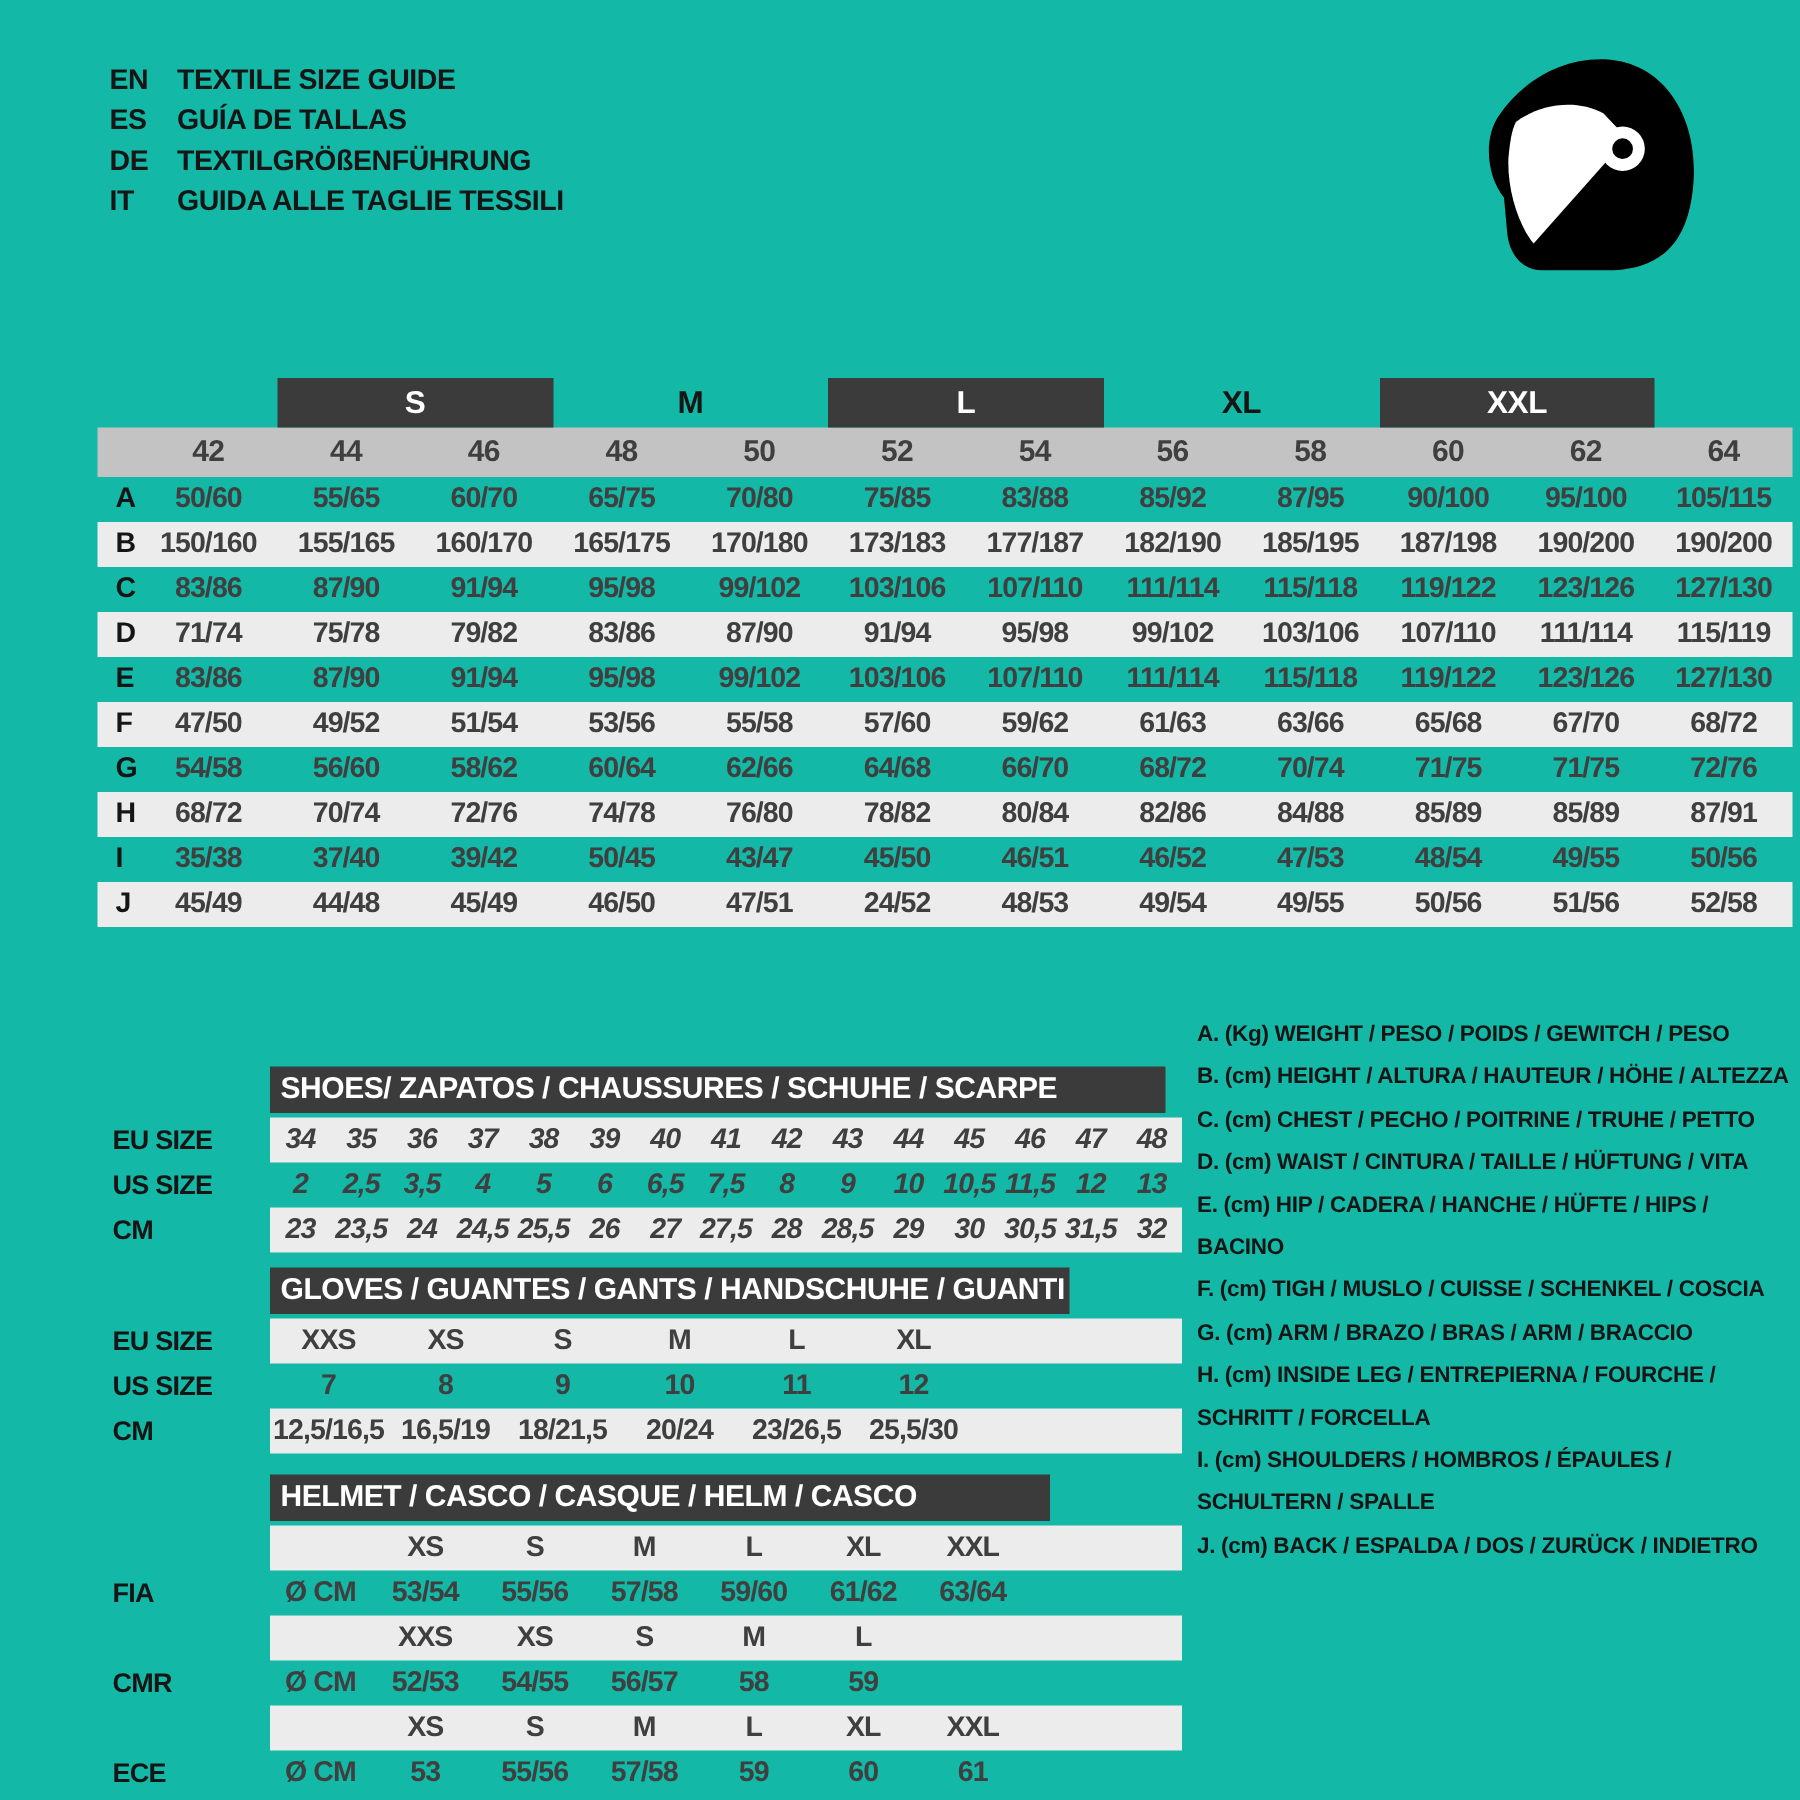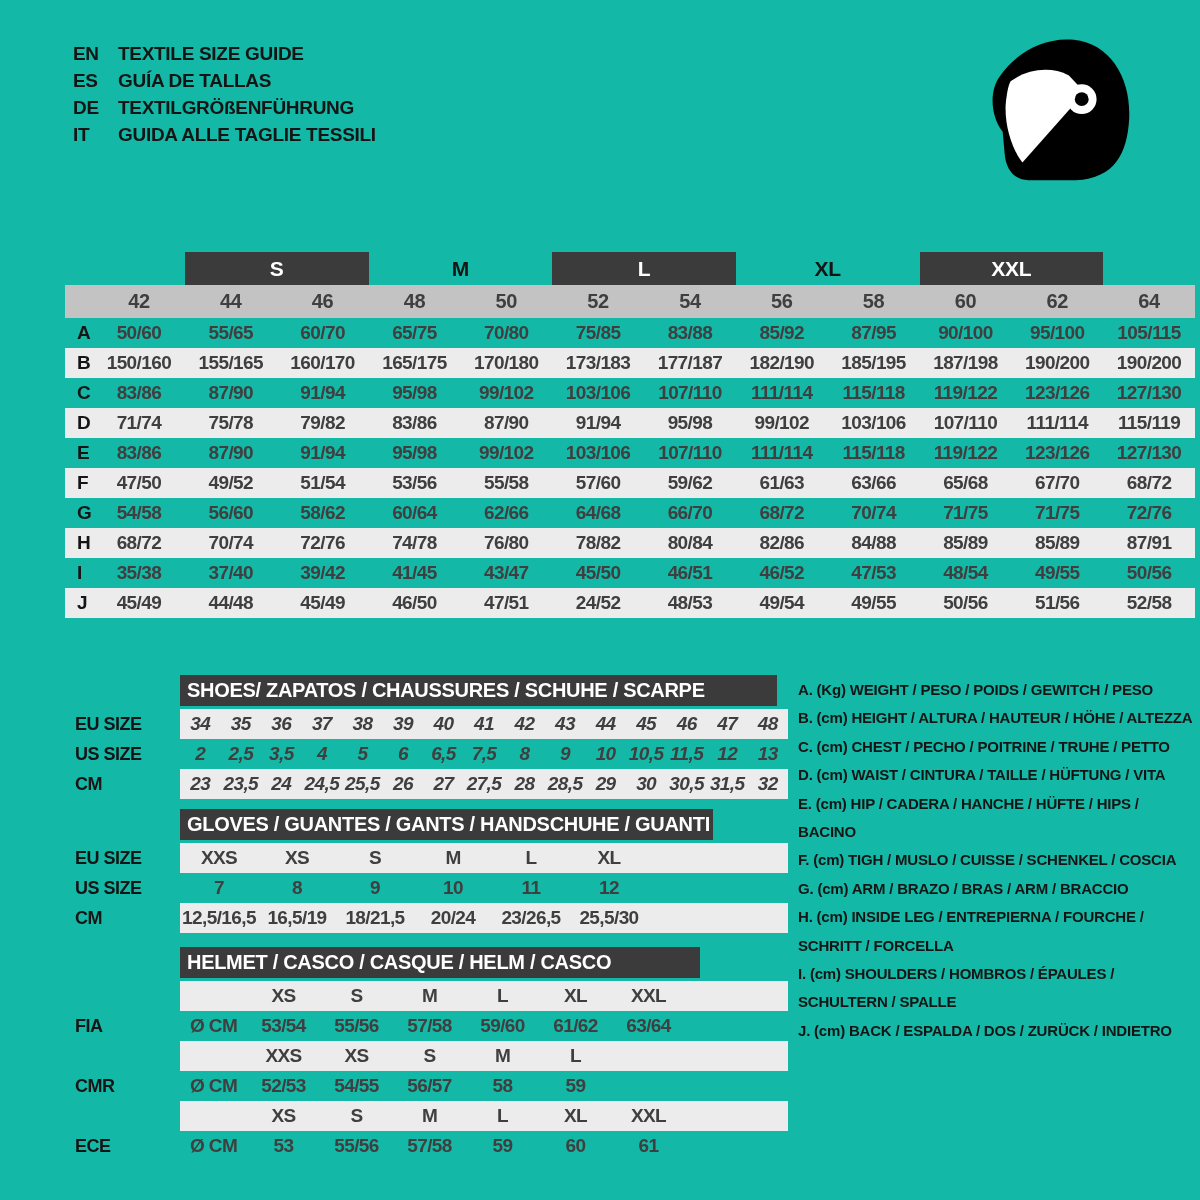--- a/index.html
+++ b/index.html
@@ -28,21 +28,21 @@
   .t-group{grid-column:span 2;height:33px;display:flex;align-items:center;justify-content:center;
     font-weight:bold;font-size:21px;color:var(--label_text);letter-spacing:-0.3px;}
   .t-group.dark{background:var(--dark_bar);color:#fff;}
   .t-band{height:33px;background:var(--band_gray);}
   .t-num{text-align:center;font-weight:bold;font-size:20px;color:var(--value_text);letter-spacing:-0.4px;}
   .t-row{height:30px;}
   .t-row.alt{background:var(--row_alt);}
   .t-letter{font-weight:bold;font-size:19px;color:var(--label_text);padding-left:12px;}
   .t-cell{text-align:center;font-weight:bold;font-size:19px;color:var(--value_text);letter-spacing:-0.6px;white-space:nowrap;}
   
-  .sub{position:absolute;left:65px;width:723px;}
+  .sub{position:absolute;left:65px;width:723px;margin-top:36px;}
   .sub-shoes{top:675px;} .sub-gloves{top:809px;} .sub-helmet{top:947px;}
   .bar{margin-left:115px;height:31px;background:var(--dark_bar);color:#fff;display:flex;align-items:center;
     padding-left:7px;box-sizing:border-box;font-weight:bold;font-size:20px;letter-spacing:-0.3px;
     white-space:nowrap;margin-bottom:3px;}
   .bar-shoes{width:597px;} .bar-gloves{width:533px;} .bar-helmet{width:520px;}
   .srow{display:flex;height:30px;align-items:stretch;}
   .rlabel{width:115px;display:flex;align-items:center;padding-left:10px;box-sizing:border-box;
     font-weight:bold;font-size:18px;color:var(--label_text);letter-spacing:-0.5px;white-space:nowrap;}
   .band{width:608px;display:grid;align-items:center;}
   .band.grayband{background:var(--row_alt);}
@@ -231,21 +231,21 @@
         <div class="t-cell">84/88</div>
         <div class="t-cell">85/89</div>
         <div class="t-cell">85/89</div>
         <div class="t-cell">87/91</div>
       </div>
       <div class="t-row">
         <div class="t-letter">I</div>
         <div class="t-cell">35/38</div>
         <div class="t-cell">37/40</div>
         <div class="t-cell">39/42</div>
-        <div class="t-cell">41/45</div>
+        <div class="t-cell">50/45</div>
         <div class="t-cell">43/47</div>
         <div class="t-cell">45/50</div>
         <div class="t-cell">46/51</div>
         <div class="t-cell">46/52</div>
         <div class="t-cell">47/53</div>
         <div class="t-cell">48/54</div>
         <div class="t-cell">49/55</div>
         <div class="t-cell">50/56</div>
       </div>
       <div class="t-row alt">

